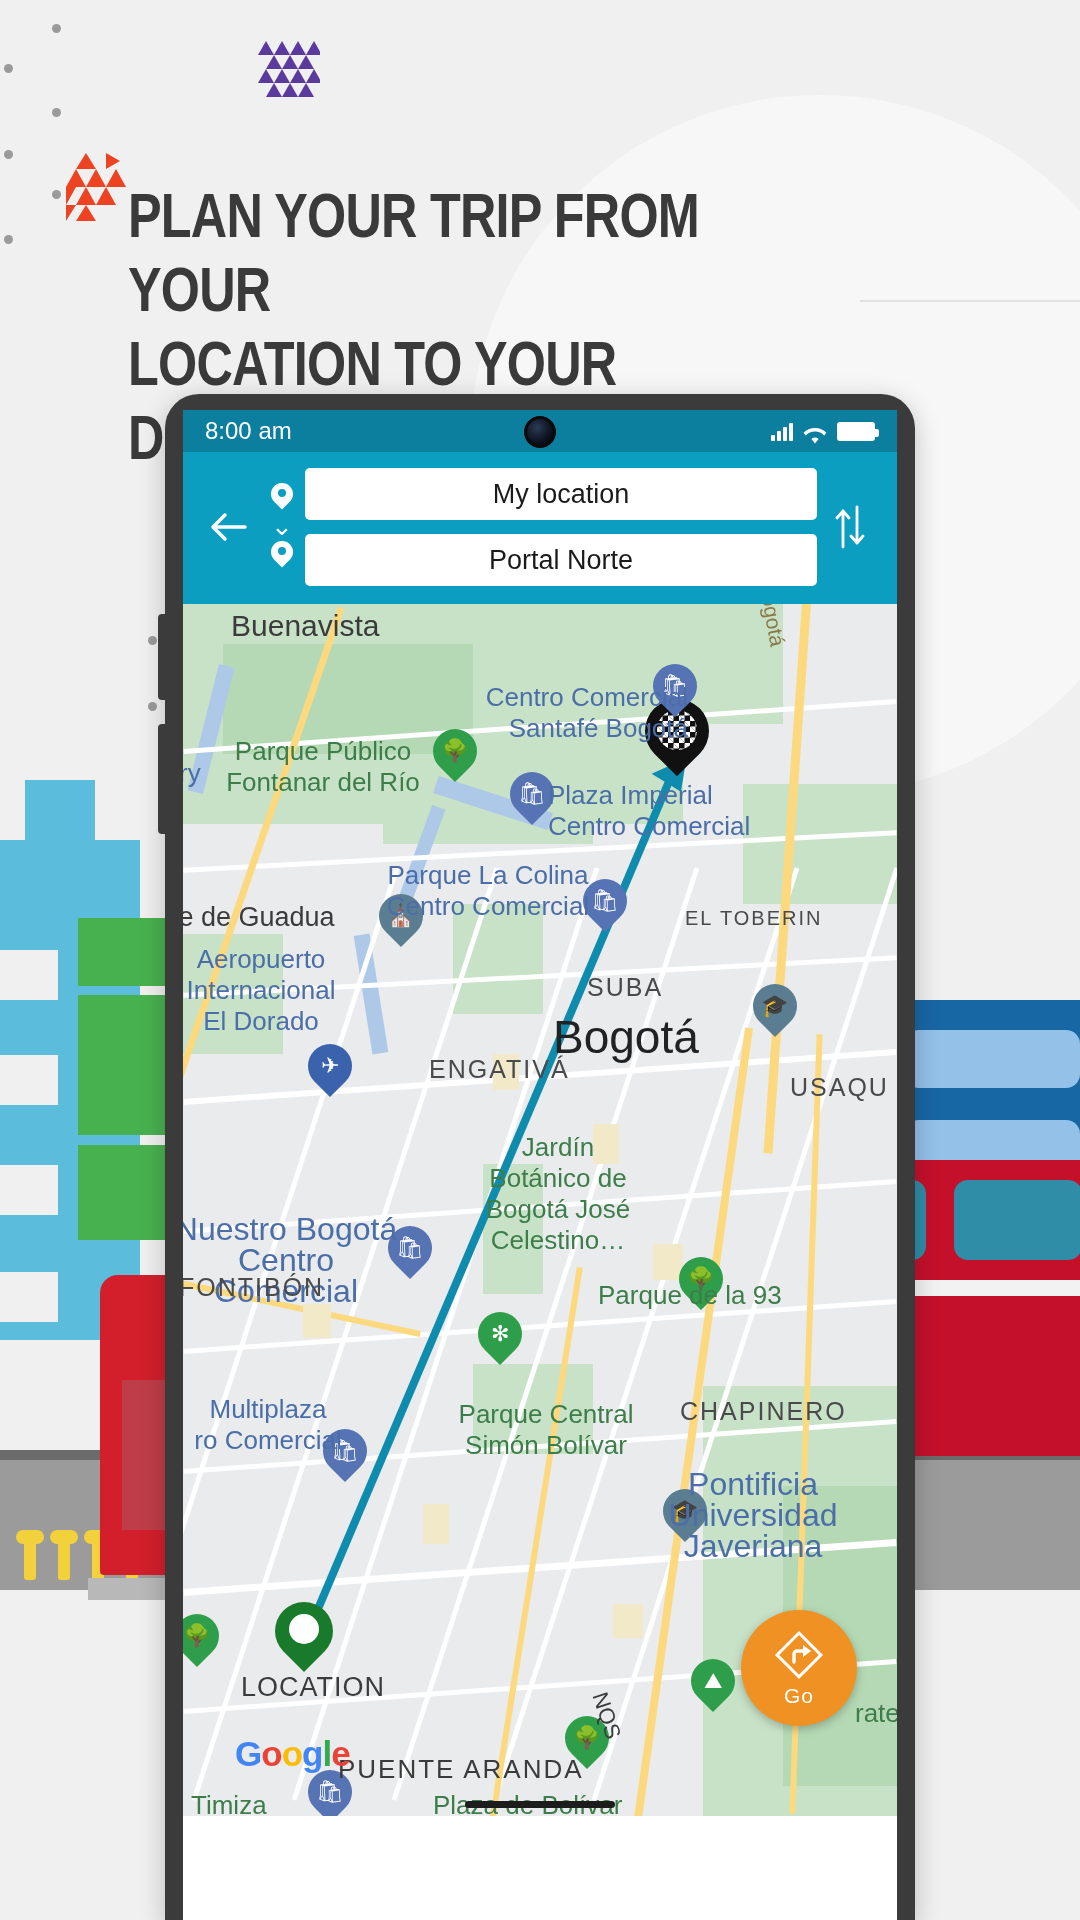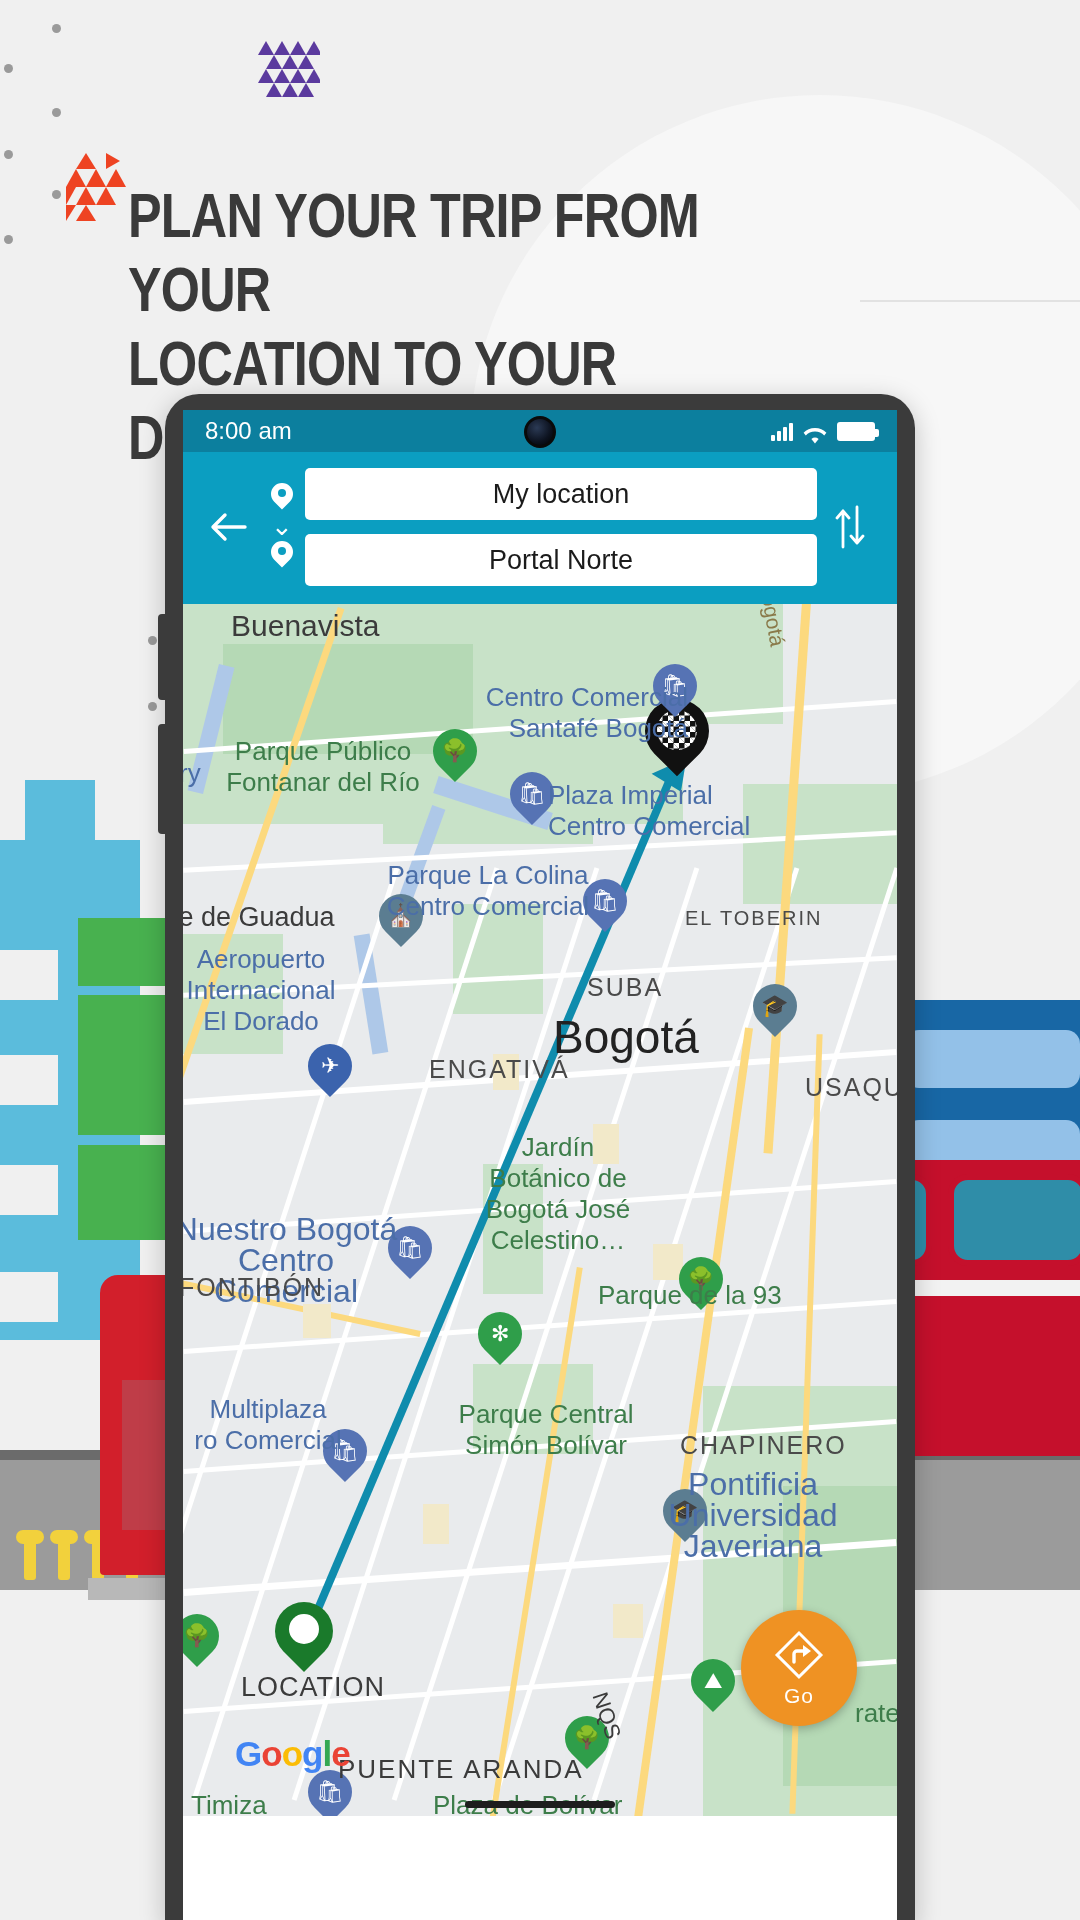--- a/index.html
+++ b/index.html
@@ -469,34 +469,34 @@
         <div class="mlabel lbl-blue" style="left:195px;top:256px;width:220px;text-align:center;font-size:26px;line-height:31px">Parque La Colina
 Centro Comercial</div>
         <div class="mlabel lbl-area" style="left:502px;top:301px;font-size:20px">EL TOBERIN</div>
         <div class="mlabel lbl-dark" style="left:-12px;top:300px;font-size:27px">te de Guadua</div>
         <div class="mlabel lbl-blue" style="left:-22px;top:340px;width:200px;text-align:center;font-size:26px;line-height:31px">Aeropuerto
 Internacional
 El Dorado</div>
         <div class="mlabel lbl-area" style="left:246px;top:452px">ENGATIVÁ</div>
         <div class="mlabel lbl-area" style="left:404px;top:370px">SUBA</div>
         <div class="mlabel lbl-city" style="left:370px;top:420px;font-weight:400">Bogotá</div>
-        <div class="mlabel lbl-area" style="left:622px;top:470px">USAQU</div>
+        <div class="mlabel lbl-area" style="left:607px;top:470px">USAQU</div>
         <div class="mlabel lbl-green" style="left:280px;top:528px;width:190px;text-align:center;font-size:26px;line-height:31px">Jardín
 Botánico de
 Bogotá José
 Celestino…</div>
         <div class="mlabel lbl-blue" style="left:-12px;top:610px;width:230px;text-align:center;font-size:32px;line-height:31px">Nuestro Bogotá
 Centro Comercial</div>
         <div class="mlabel lbl-area" style="left:-4px;top:670px">FONTIBÓN</div>
         <div class="mlabel lbl-green" style="left:415px;top:678px;font-size:26px">Parque de la 93</div>
         <div class="mlabel lbl-blue" style="left:-30px;top:790px;width:230px;text-align:center;font-size:26px;line-height:31px">Multiplaza
 ro Comercial</div>
         <div class="mlabel lbl-green" style="left:268px;top:795px;width:190px;text-align:center;font-size:26px;line-height:31px">Parque Central
 Simón Bolívar</div>
-        <div class="mlabel lbl-area" style="left:497px;top:828px">CHAPINERO</div>
+        <div class="mlabel lbl-area" style="left:497px;top:794px">CHAPINERO</div>
         <div class="mlabel lbl-blue" style="left:465px;top:865px;width:210px;text-align:center;font-size:32px;line-height:31px">Pontificia
 Universidad
 Javeriana</div>
         <div class="mlabel lbl-dark" style="left:58px;top:1070px;font-size:27px;letter-spacing:1px">LOCATION</div>
         <div class="mlabel lbl-dark" style="left:155px;top:1152px;font-size:26px;letter-spacing:2px">PUENTE ARANDA</div>
         <div class="mlabel lbl-dark" style="left:400px;top:1098px;font-size:22px;transform:rotate(72deg)">NQS</div>
         <div class="mlabel lbl-green" style="left:8px;top:1188px;font-size:26px">Timiza</div>
 
         <div class="mlabel lbl-green" style="left:250px;top:1188px;font-size:26px">Plaza de Bolívar</div>
         <div class="mlabel lbl-dark" style="left:556px;top:-4px;font-size:21px;color:#8a7a4a;transform:rotate(80deg)">Bogotá</div>

